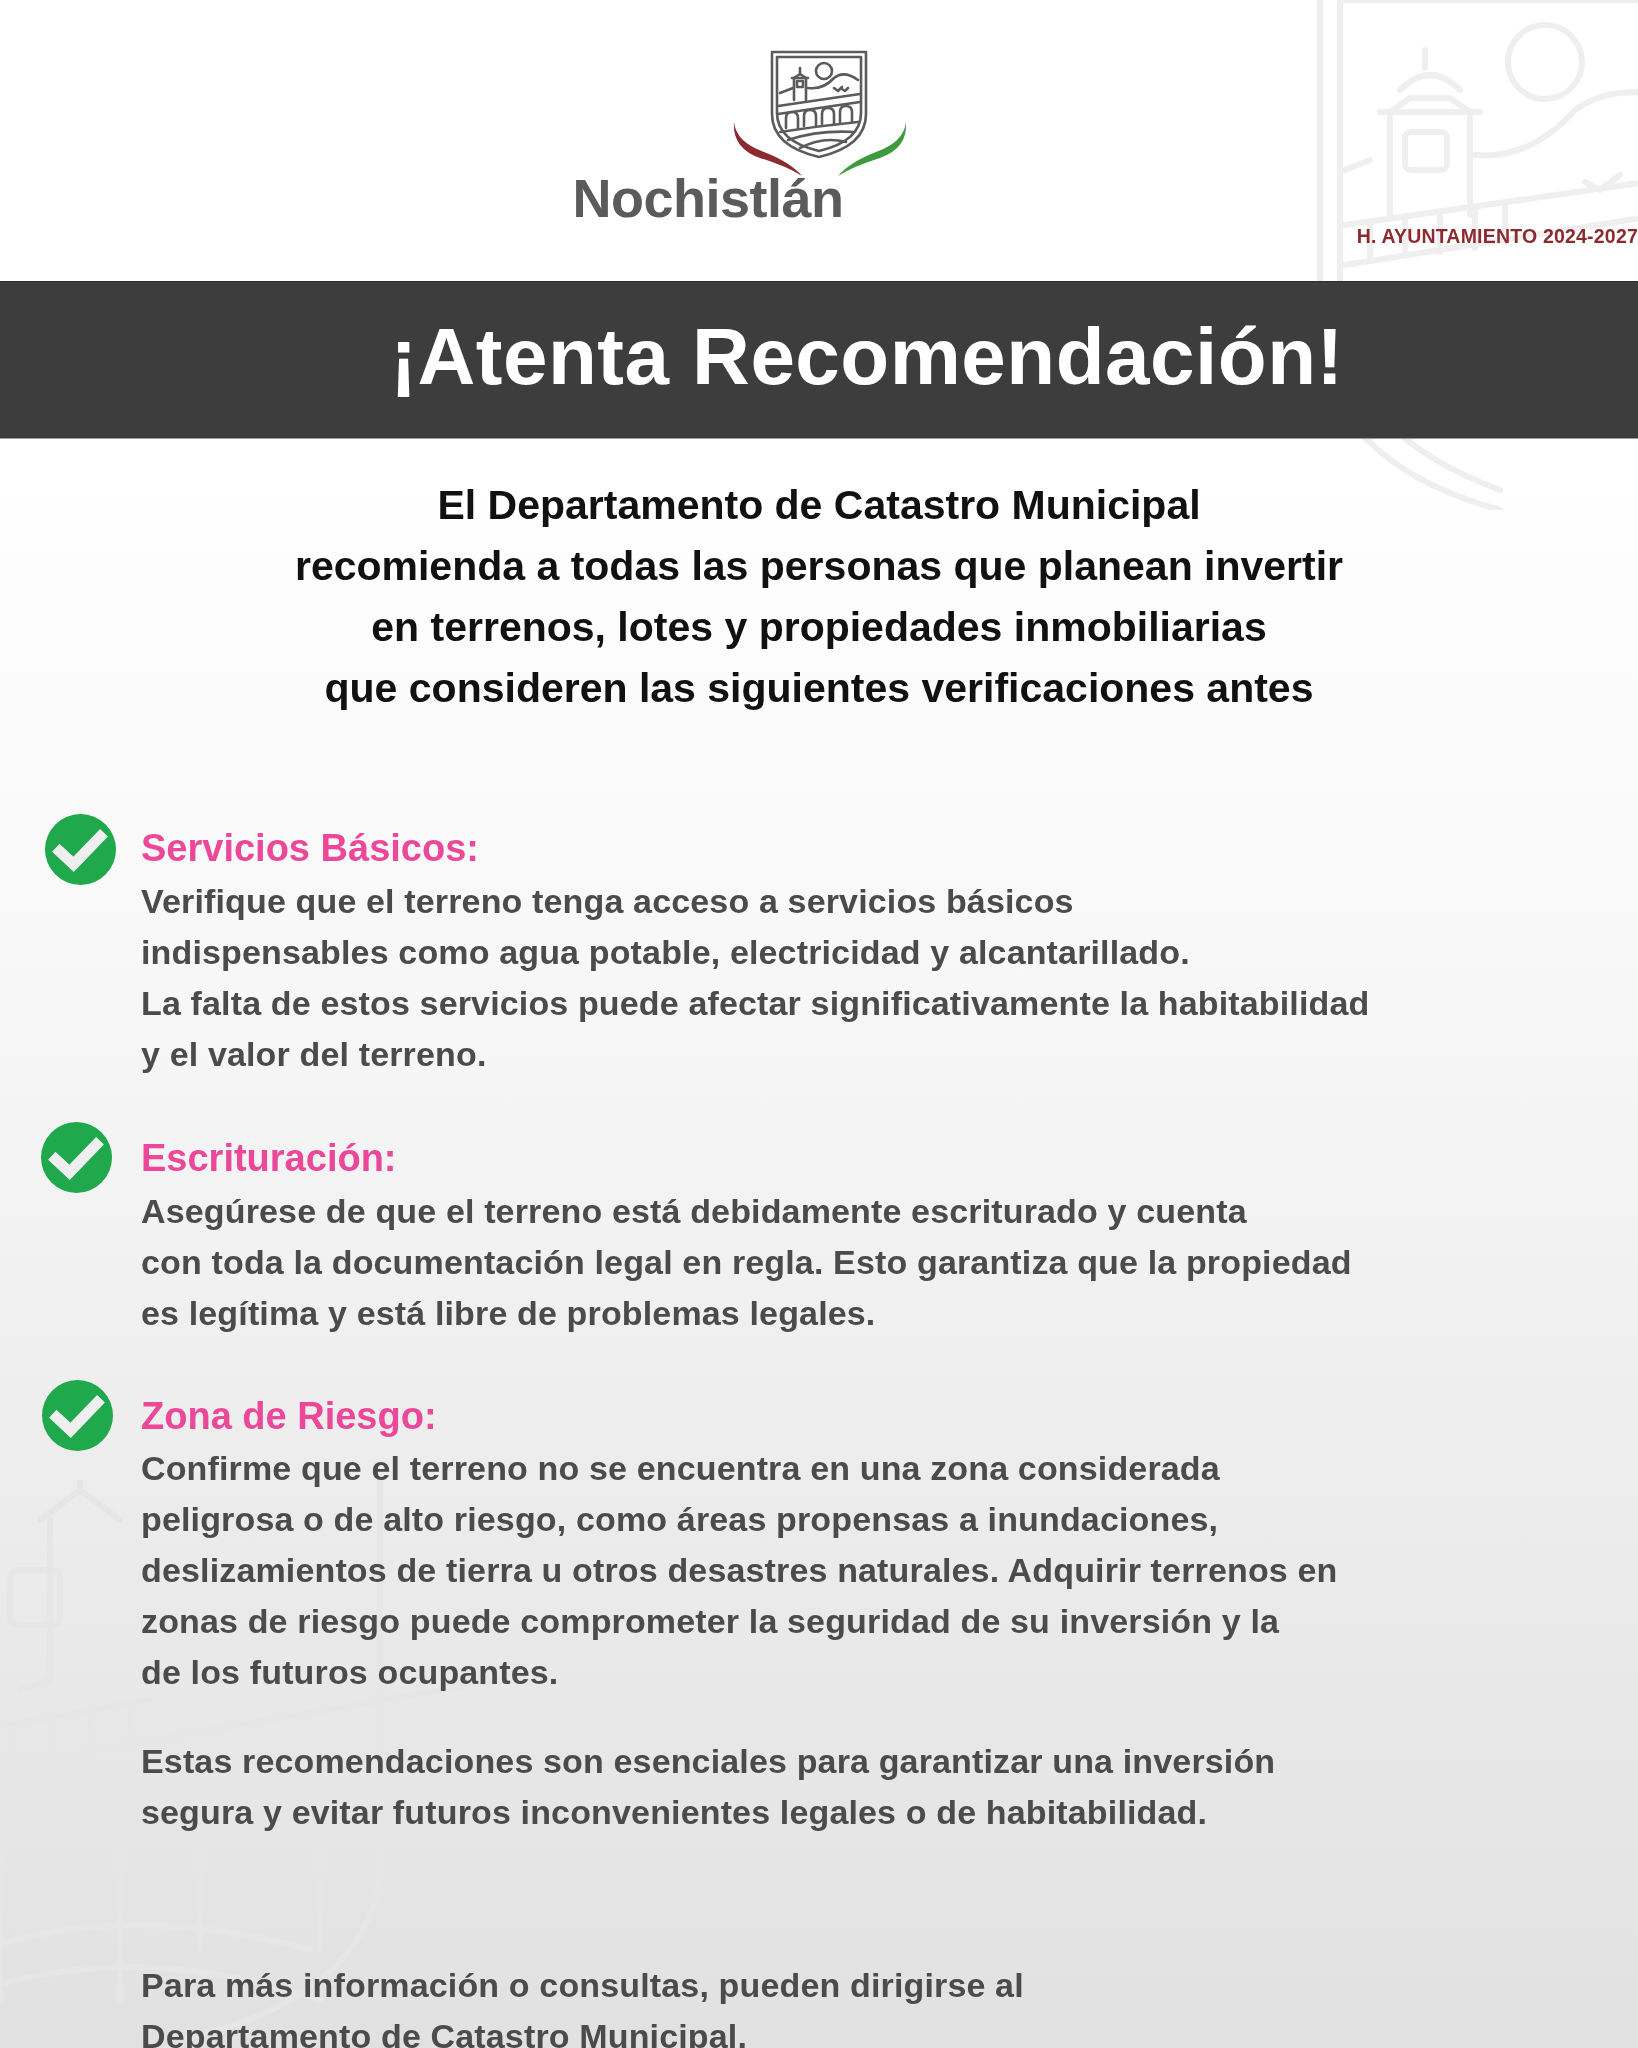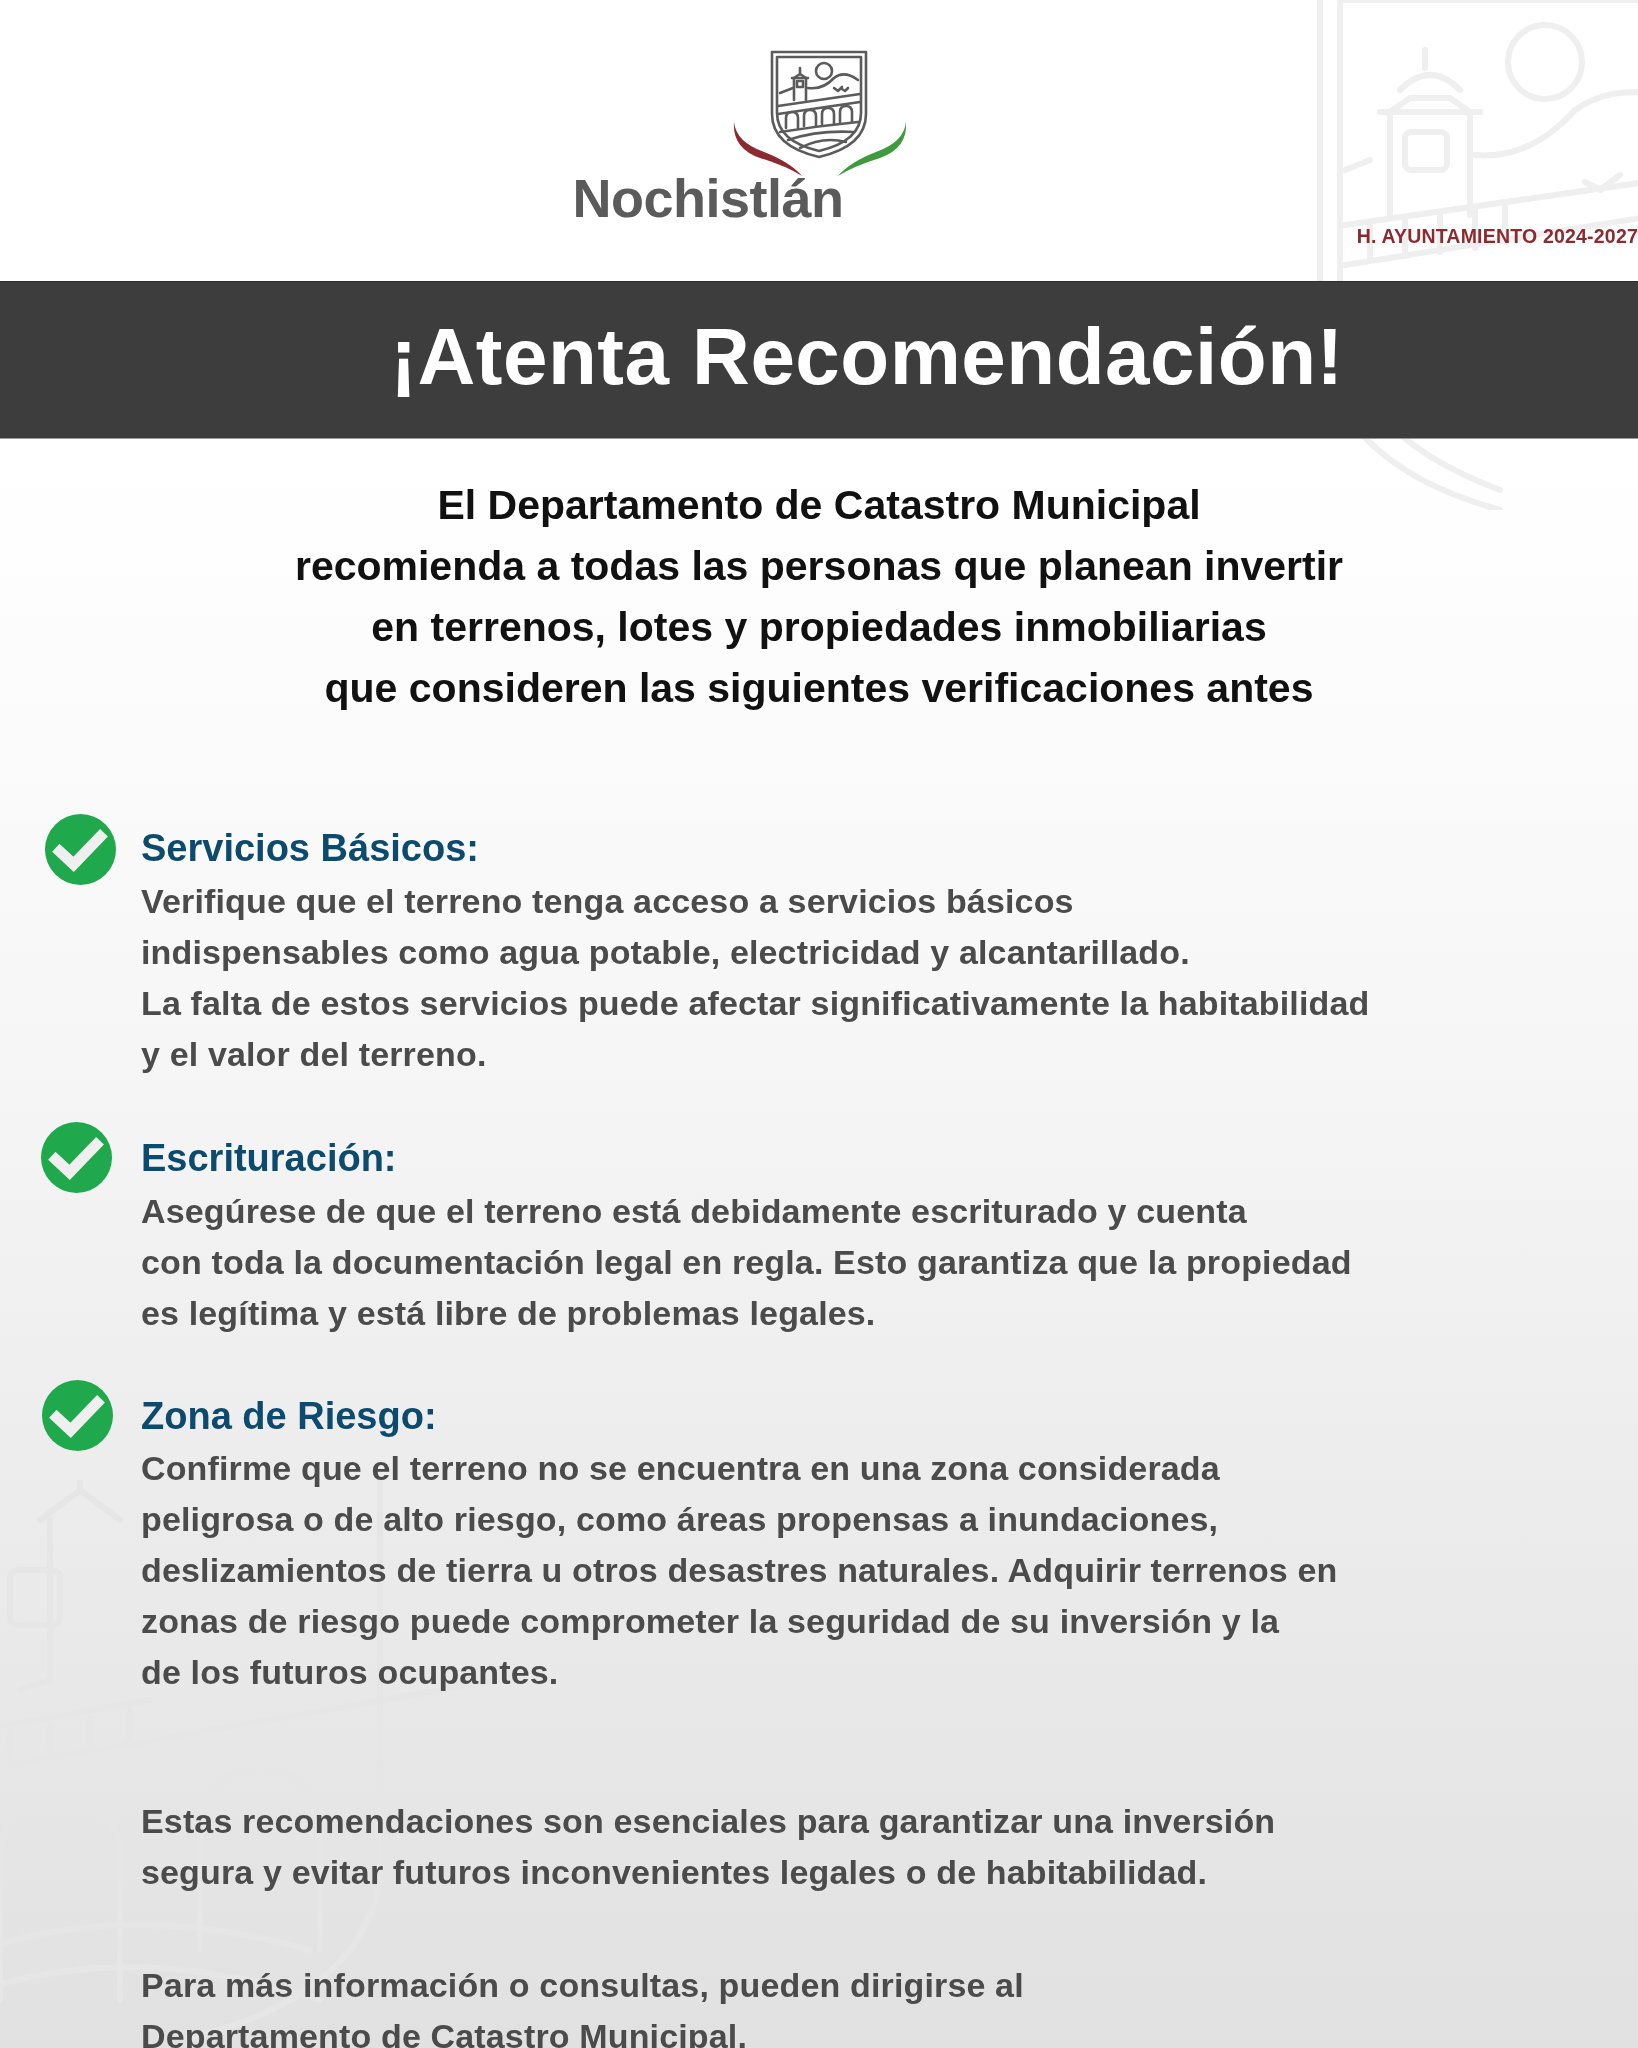--- a/index.html
+++ b/index.html
@@ -43,21 +43,21 @@
     font-weight:700; font-size:41px; line-height:61px; color:#111111; height:61px;
     white-space:nowrap;
   }
   
   .section { left:0; width:1638px; }
   .check {
     position:absolute; left:44px; width:73px; height:73px;
   }
   .sec-heading {
     position:absolute; left:141px; font-weight:700; font-size:38px; line-height:51px;
-    color:#0c4a6e; white-space:nowrap;
+    color:#ec4899; white-space:nowrap;
   }
   .body-lines { position:absolute; left:141px; }
   .body-line {
     font-weight:700; font-size:34px; line-height:51px; height:51px; color:#4b4b4b;
     white-space:nowrap; letter-spacing:0.15px;
   }
 </style>
 </head>
 <body>
 
@@ -158,20 +158,20 @@
   <div class="sec-heading" style="top:12px;">Zona de Riesgo:</div>
   <div class="body-lines" style="top:64px;">
     <div class="body-line">Confirme que el terreno no se encuentra en una zona considerada</div>
     <div class="body-line">peligrosa o de alto riesgo, como áreas propensas a inundaciones,</div>
     <div class="body-line">deslizamientos de tierra u otros desastres naturales. Adquirir terrenos en</div>
     <div class="body-line">zonas de riesgo puede comprometer la seguridad de su inversión y la</div>
     <div class="body-line">de los futuros ocupantes.</div>
   </div>
 </div>
 
-<div class="abs body-lines" style="top:1796px;">
+<div class="abs body-lines" style="top:1736px;">
   <div class="body-line">Estas recomendaciones son esenciales para garantizar una inversión</div>
   <div class="body-line">segura y evitar futuros inconvenientes legales o de habitabilidad.</div>
 </div>
 <div class="abs body-lines" style="top:1960px;">
   <div class="body-line">Para más información o consultas, pueden dirigirse al</div>
   <div class="body-line">Departamento de Catastro Municipal.</div>
 </div>
 
 </body></html>

